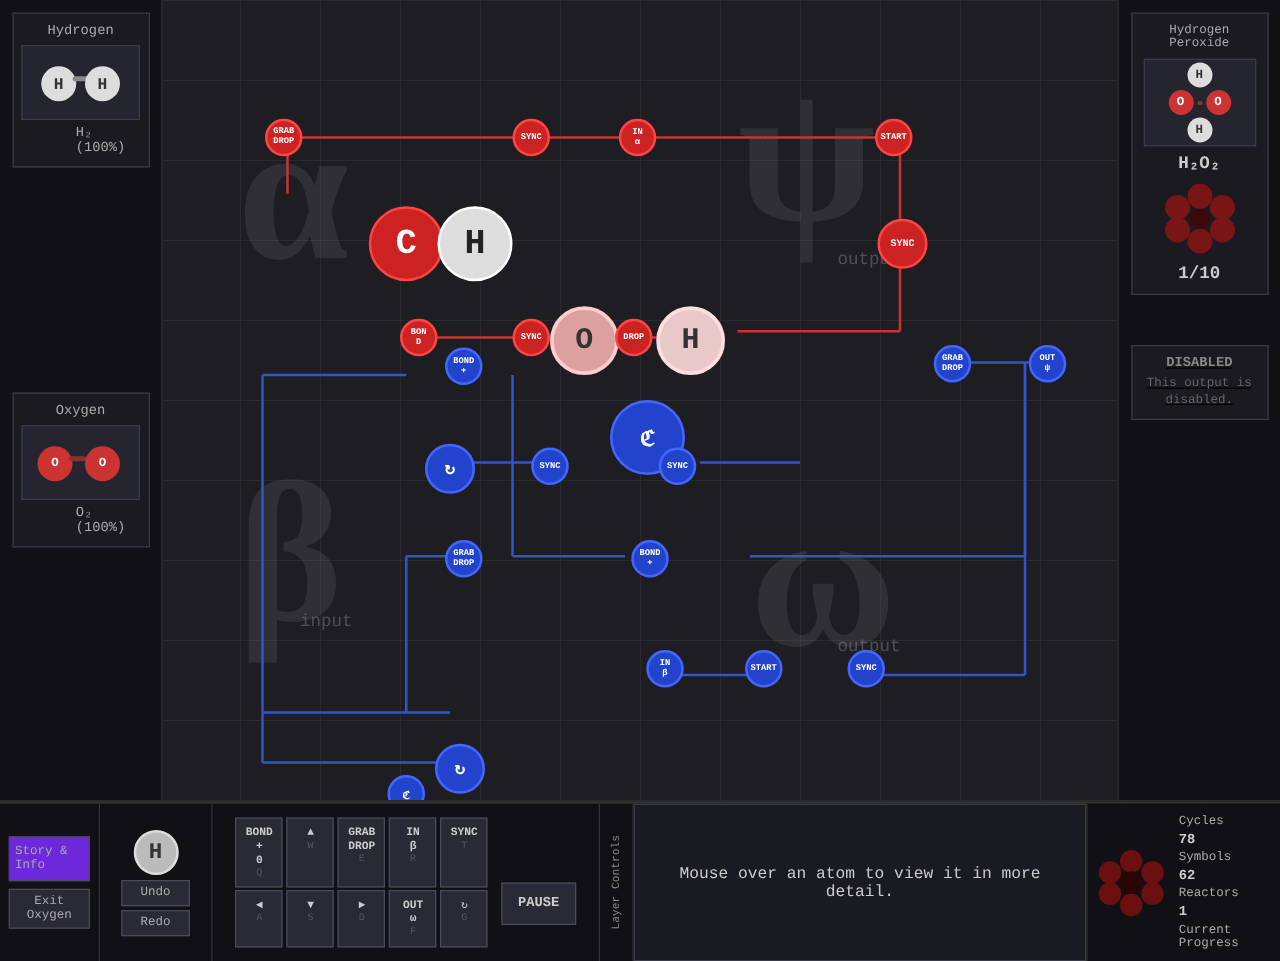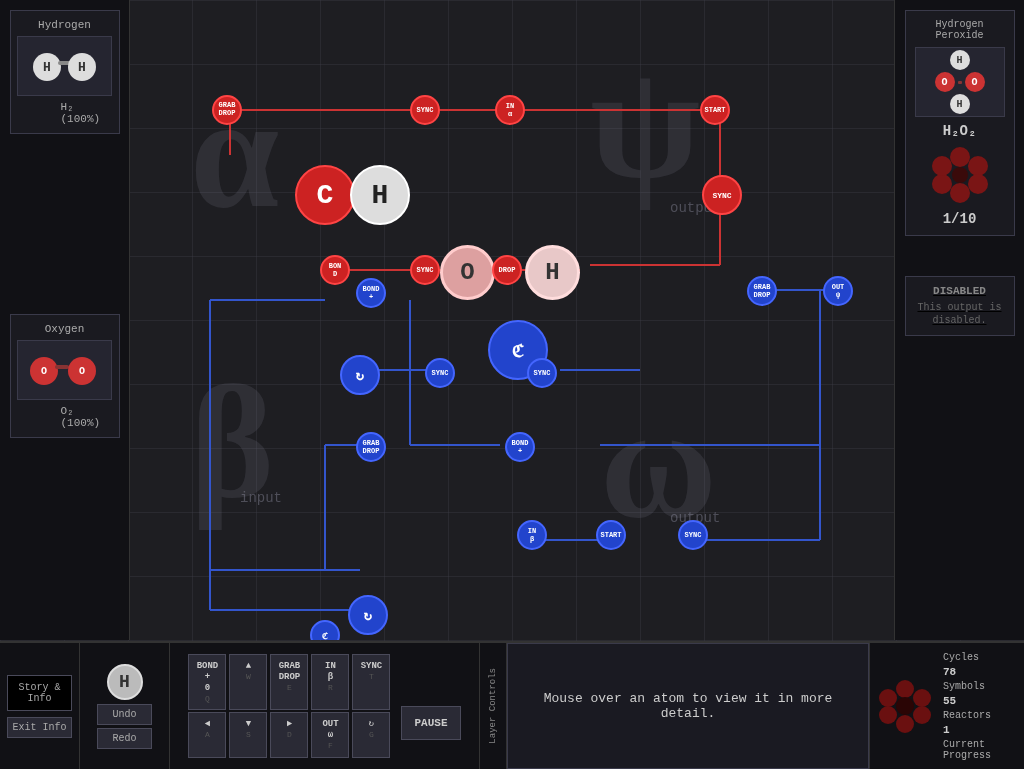--- a/index.html
+++ b/index.html
@@ -249,27 +249,27 @@
       display: flex;
       flex-direction: column;
       align-items: center;
       justify-content: center;
       padding: 5px 8px;
       border-right: 1px solid #333;
       gap: 4px;
     }
 
     .story-btn {
-      background: #000000;
+      background: #6d28d9;
       border: 1px solid #4a4a5a;
       color: #aaa;
       padding: 8px 12px;
       font-size: 11px;
       cursor: pointer;
-      text-align: center;
+      text-align: left;
       font-family: 'Courier New', monospace;
     }
 
     .exit-btn {
       background: #2a2a35;
       border: 1px solid #4a4a5a;
       color: #aaa;
       padding: 6px 10px;
       font-size: 11px;
       cursor: pointer;
@@ -647,21 +647,21 @@
     <span style="font-size:9px;">ℭ</span>
   </div>
 </div>
 
 <div class="bottom-toolbar">
 
   <div class="toolbar-section" style="width:80px;gap:6px;">
     <button class="story-btn" style="width:65px;font-size:10px;padding:6px 4px;">Story
 &amp; Info</button>
     <button class="exit-btn" style="width:65px;font-size:10px;padding:4px;">Exit
-Info</button>
+Oxygen</button>
   </div>
 
   <div class="toolbar-section" style="width:90px;">
     <div class="h-badge">H</div>
     <div class="undo-redo">
       <button class="undo-redo-btn">Undo</button>
       <button class="undo-redo-btn">Redo</button>
     </div>
   </div>
 
@@ -732,19 +732,19 @@
         <circle cx="27" cy="45" r="9" fill="#6a1010"></circle>
         <circle cx="10" cy="36" r="9" fill="#6a1010"></circle>
         <circle cx="10" cy="19" r="9" fill="#6a1010"></circle>
         <circle cx="27" cy="27" r="9" fill="#2a0505"></circle>
       </svg>
     </div>
     <div class="stats-text">
       <div class="stat-line">Cycles</div>
       <div class="stat-value">78</div>
       <div class="stat-line">Symbols</div>
-      <div class="stat-value">55</div>
+      <div class="stat-value">62</div>
       <div class="stat-line">Reactors</div>
       <div class="stat-value">1</div>
       <div class="stat-line">Current Progress</div>
     </div>
   </div>
 </div>
 
 </body></html>

